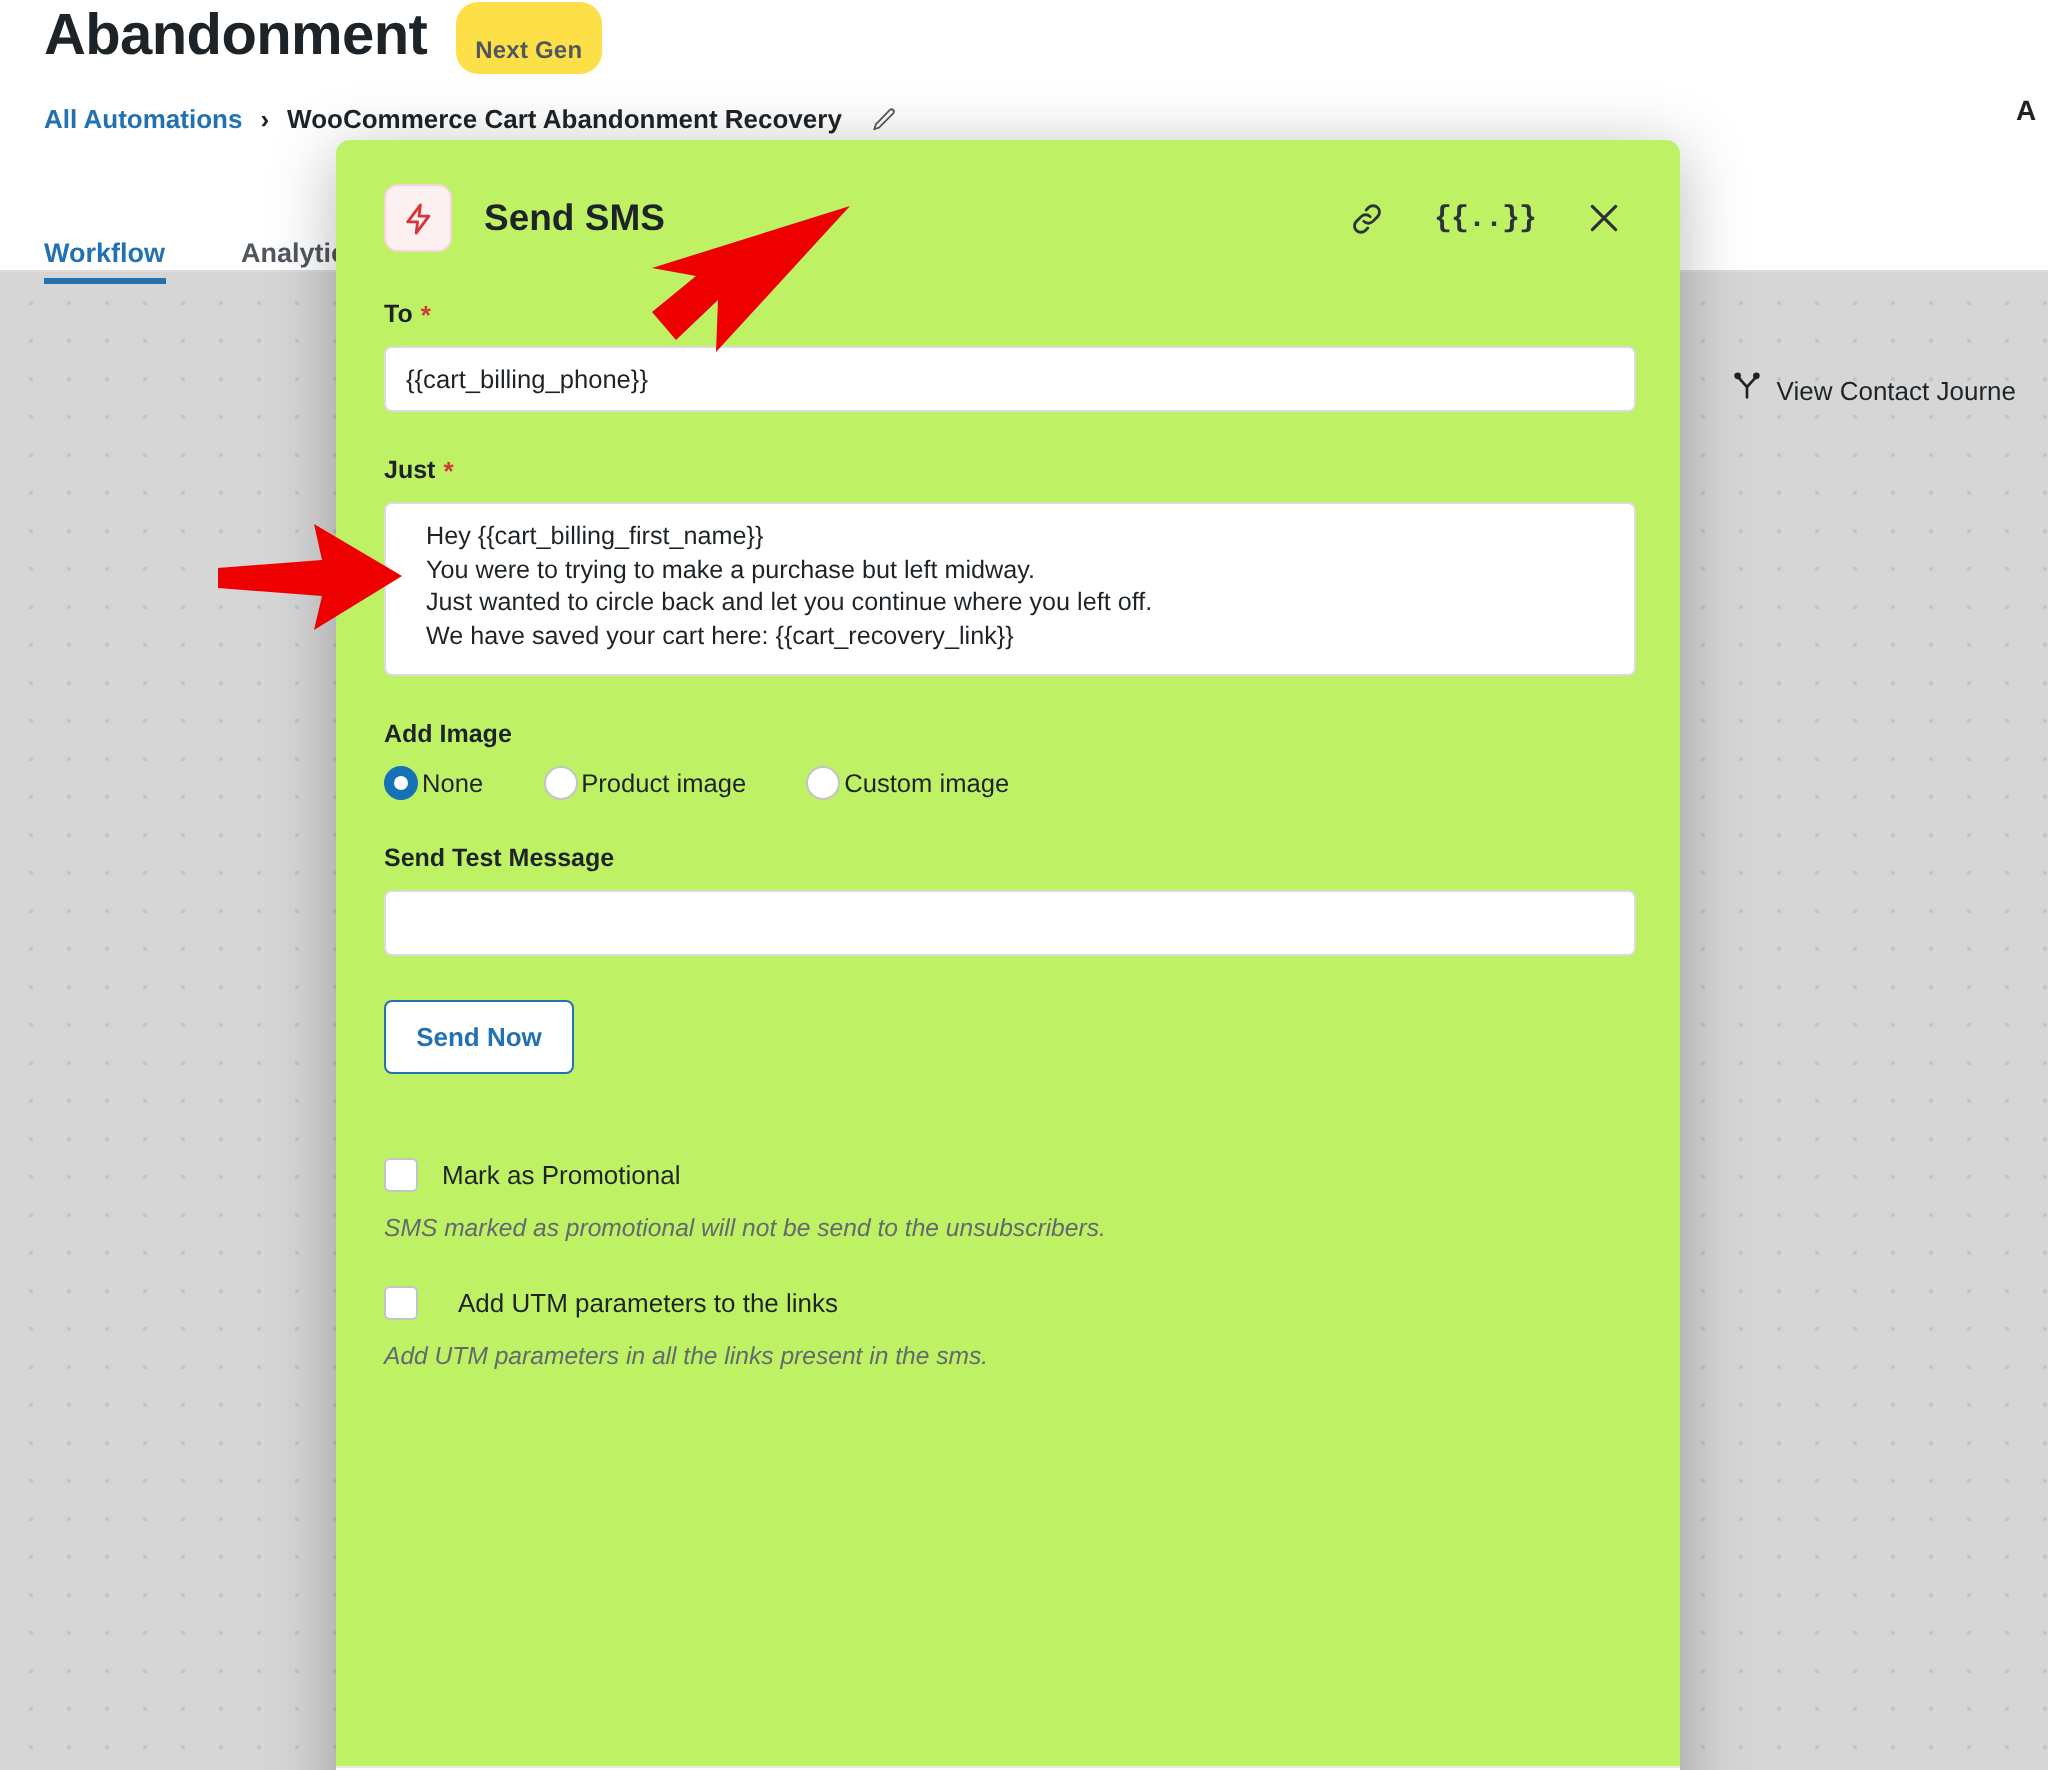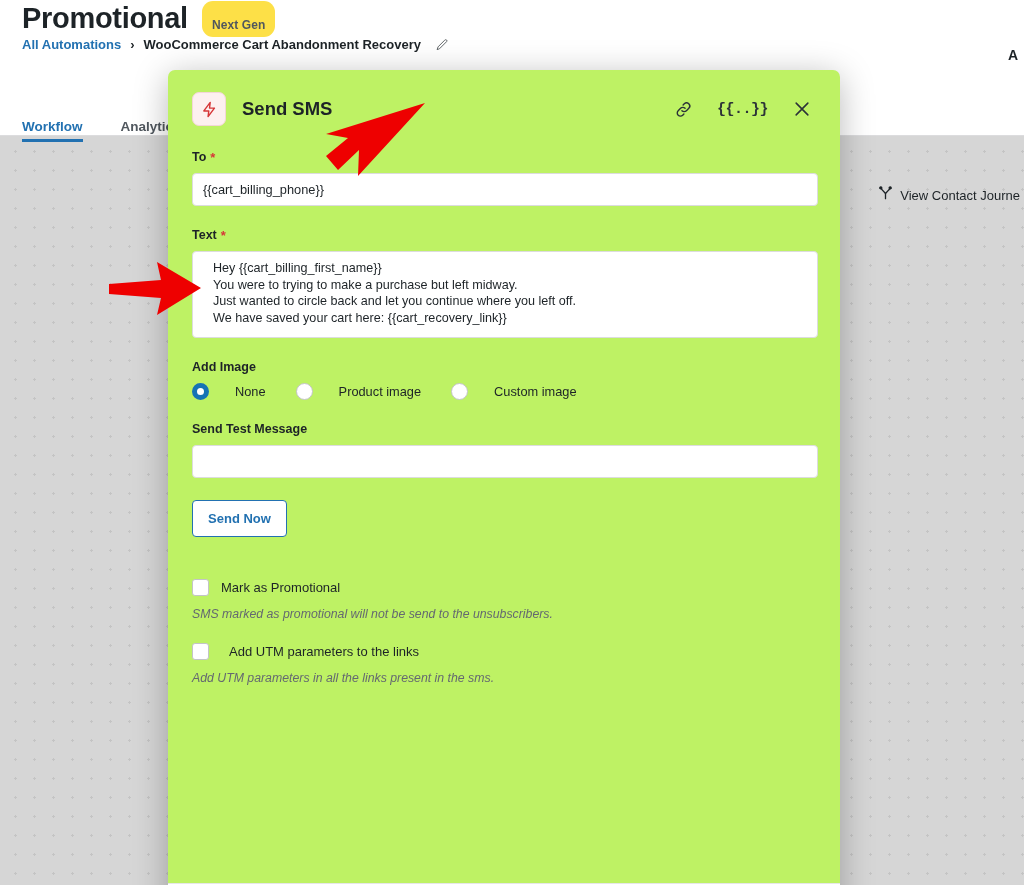--- a/index.html
+++ b/index.html
@@ -42,21 +42,21 @@
     font-size: 12px;
     font-weight: bold;
     padding: 17px 10px 5px 10px;
     border-radius: 11px;
     letter-spacing: 0.1px;
     position: relative;
     top: 1px;
   }
 
   .breadcrumb {
-    position: absolute; left: 22px; top: 37px;
+    position: absolute; left: 22px; top: 52px;
     display: flex; align-items: center; gap: 9px;
     font-size: 13px;
   }
   .crumb-link { color: #2271b1; font-weight: bold; }
   .crumb-sep { color: #1d2327; font-size: 13px; font-weight: bold; }
   .crumb-current { color: #1d2327; font-weight: bold; }
   .pencil-ic { margin-left: 5px; opacity: 0.75; display:flex; }
 
   .topright-letter {
     position: absolute; right: 2px; top: 47px;
@@ -85,21 +85,21 @@
   
   .canvas {
     position: absolute; left: 0; top: 136px;
     width: 1024px; height: 749px;
     background-color: #d6d6d6;
     background-image: radial-gradient(#c4c4c4 1px, transparent 1.2px);
     background-size: 19px 19px;
     background-position: 6px 6px;
   }
   .view-journey {
-    position: absolute; right: 4px; top: 50px;
+    position: absolute; right: 16px; top: 50px;
     display: flex; align-items: center; gap: 7px;
     font-size: 13px; color: #1d2327; font-weight: normal;
     white-space: nowrap;
   }
 
   
   .connector-dot {
     position: absolute; left: 468px; top: 793px;
     width: 22px; height: 22px; border-radius: 50%;
     background: #1b5e8f;
@@ -181,21 +181,21 @@
     background: #fff;
     font-size: 12.6px; color: #1d2327;
     padding: 8px 20px;
     line-height: 16.5px;
     white-space: pre-wrap;
     font-family: "Liberation Sans", sans-serif;
   }
   .gap-22 { height: 22px; }
 
   .radio-row { display: flex; align-items: center; gap: 16px; }
-  .radio-item { display: flex; align-items: center; gap: 26px; cursor: pointer; padding-right: 14px; }
+  .radio-item { display: flex; align-items: center; gap: 2px; cursor: pointer; padding-right: 14px; }
   .radio-dot {
     width: 17px; height: 17px; border-radius: 50%;
     border: 1.5px solid #c3c4c7; background: #fff;
     flex: none; display: flex; align-items: center; justify-content: center;
   }
   .radio-dot.checked {
     border: 5px solid #1573b5; background: #ffffff;
   }
   .radio-label { font-size: 12.8px; color: #1d2327; }
 
@@ -288,21 +288,21 @@
           <circle cx="2" cy="2.5" r="1.7"></circle>
             <circle cx="2" cy="9" r="1.7"></circle>
             <circle cx="2" cy="15.5" r="1.7"></circle>
         </svg>
       </span>
     </div>
   </div>
 
   <div class="page-header">
     <div class="title-row">
-      <span class="page-title">Promotional</span>
+      <span class="page-title">Abandonment</span>
       <span class="badge-nextgen">Next Gen</span>
     </div>
 
     <div class="breadcrumb">
       <span class="crumb-link">All Automations</span>
       <span class="crumb-sep">›</span>
       <span class="crumb-current">WooCommerce Cart Abandonment Recovery</span>
       <span class="pencil-ic">
         <svg width="14" height="14" viewBox="0 0 20 20" fill="none" stroke="#1d2327" stroke-width="1.3" stroke-linecap="round" stroke-linejoin="round">
           <path d="M14.2 2.8 a1.7 1.7 0 0 1 2.4 2.4 L6.4 15.4 L3 16.6 L4.2 13.2 Z"></path>
@@ -354,21 +354,21 @@
         <span>To</span>
         <span class="req">*</span>
       </div>
       <div class="text-input">
         <span>{{cart_billing_phone}}</span>
       </div>
 
       <div class="gap-22"></div>
 
       <div class="field-label">
-        <span>Text</span>
+        <span>Just</span>
         <span class="req">*</span>
       </div>
       <div class="textarea-box">Hey {{cart_billing_first_name}}
 You were to trying to make a purchase but left midway.
 Just wanted to circle back and let you continue where you left off.
 We have saved your cart here: {{cart_recovery_link}}</div>
 
       <div class="gap-22"></div>
 
       <div class="field-label">Add Image</div>

